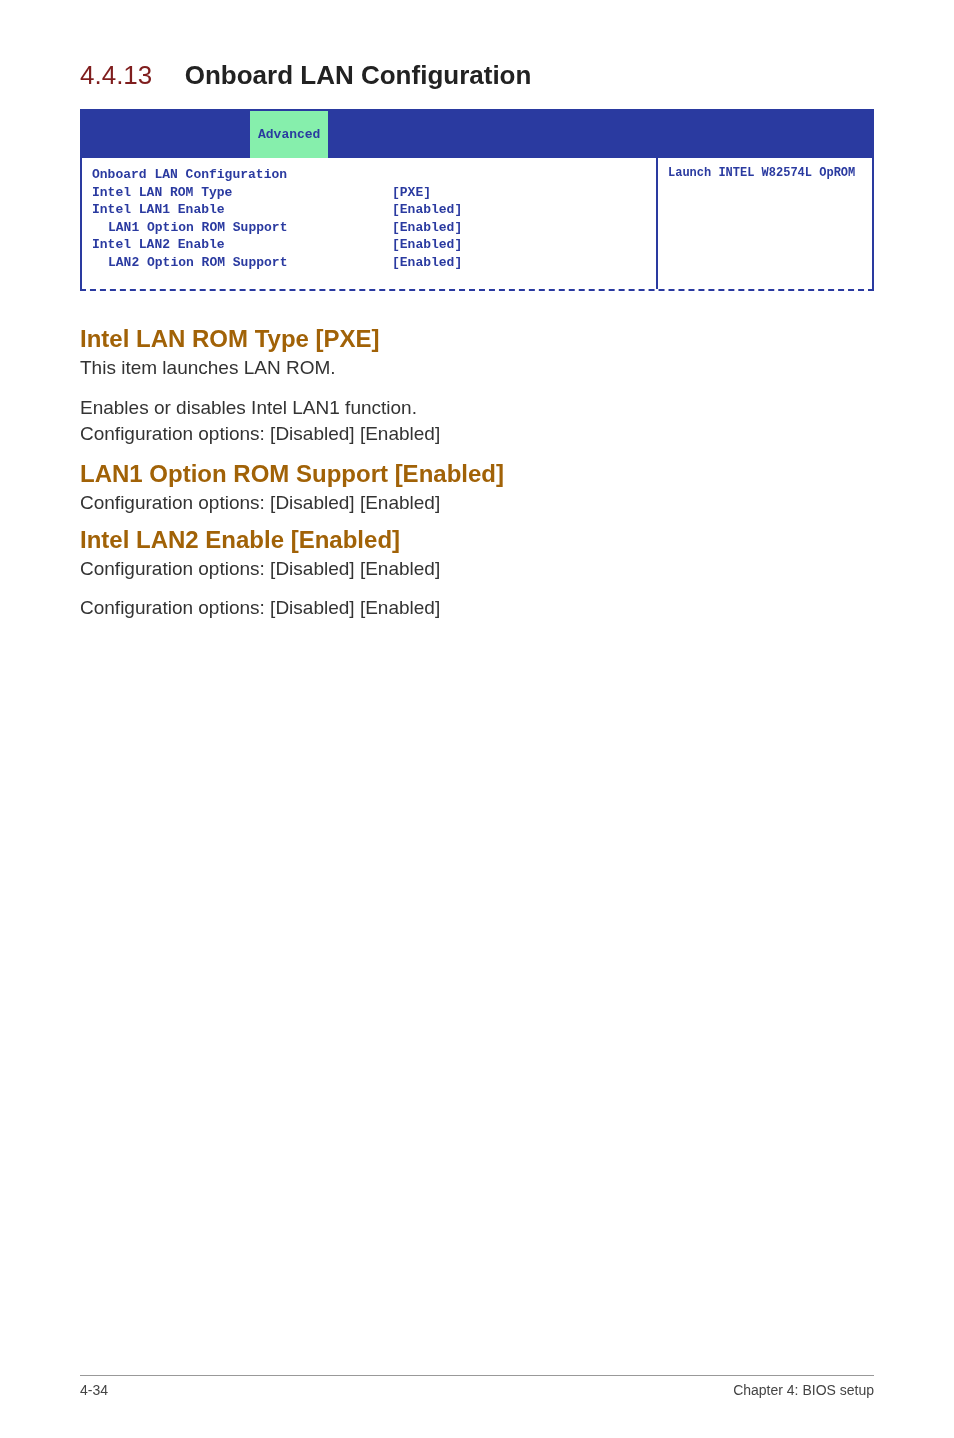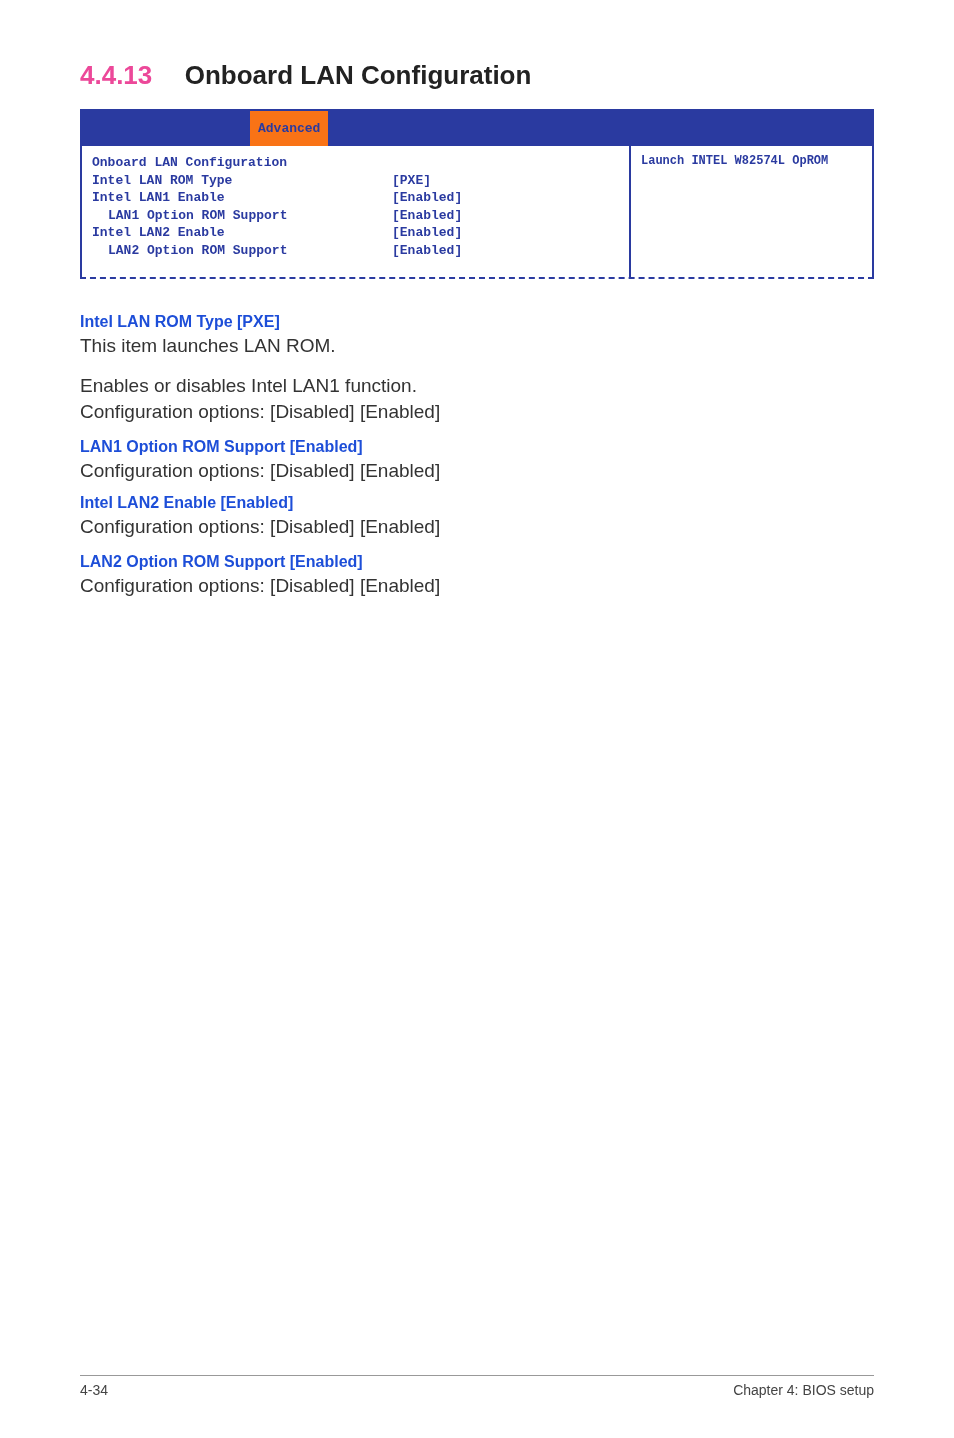--- a/index.html
+++ b/index.html
@@ -7,22 +7,22 @@
       width: 954px;
       height: 1438px;
       background: #fff;
       font-family: Arial, Helvetica, sans-serif;
       color: #333;
       padding: 60px 80px;
       position: relative;
     }
     .section-number {
       font-size: 26px;
-      font-weight: bold;
-      color: #ec4899;
+      font-weight: normal;
+      color: #7f1d1d;
       display: inline-block;
       margin-right: 28px;
     }
     .section-title {
       font-size: 26px;
       font-weight: bold;
       color: #222;
       display: inline-block;
     }
     .bios-box {
@@ -40,62 +40,62 @@
       text-align: center;
       padding: 2px 0 0 0;
       line-height: 1.2;
     }
     .bios-tabs {
       background: #2a3aa0;
       display: flex;
       padding-left: 170px;
     }
     .bios-tab {
-      background: #f97316;
+      background: #86efac;
       color: #2a3aa0;
       font-family: "Courier New", monospace;
       font-size: 13px;
       font-weight: bold;
-      padding: 10px 8px;
+      padding: 16px 8px;
     }
     .bios-body {
       display: flex;
       font-family: "Courier New", monospace;
       font-size: 13px;
       font-weight: bold;
       min-height: 115px;
     }
     .bios-left {
       flex: 1;
       border-left: 2px solid #2a3aa0;
       padding: 8px 12px 18px 10px;
       color: #2a3aa0;
     }
     .bios-right {
-      width: 245px;
+      width: 218px;
       border-left: 2px solid #2a3aa0;
       border-right: 2px solid #2a3aa0;
       padding: 8px 10px;
       color: #2a3aa0;
       font-size: 12px;
     }
     .bios-row {
       display: flex;
       line-height: 1.35;
     }
     .bios-label { flex: 0 0 300px; }
     .bios-label.indent { padding-left: 16px; }
     .bios-value { flex: 1; }
     .subsection {
       margin-top: 26px;
     }
     .sub-title {
-      font-size: 16px;
+      font-size: 24px;
       font-weight: bold;
-      color: #1d4ed8;
+      color: #a16207;
       margin-bottom: 2px;
     }
     .sub-text {
       font-size: 19px;
       color: #333;
       line-height: 1.35;
     }
     .footer {
       position: absolute;
       bottom: 40px;
@@ -166,20 +166,19 @@
   <div class="sub-title">LAN1 Option ROM Support [Enabled]</div>
   <div class="sub-text">Configuration options: [Disabled] [Enabled]</div>
 </div>
 
 <div class="subsection" style="margin-top:10px;">
   <div class="sub-title">Intel LAN2 Enable [Enabled]</div>
   <div class="sub-text">Configuration options: [Disabled] [Enabled]</div>
 </div>
 
 <div class="subsection" style="margin-top:14px;">
-  <div class="sub-title">LAN2 Option ROM Support [Enabled]</div>
   <div class="sub-text">Configuration options: [Disabled] [Enabled]</div>
 </div>
 
 <div class="footer">
   <span>4-34</span>
   <span>Chapter 4: BIOS setup</span>
 </div>
 
 </body></html>

